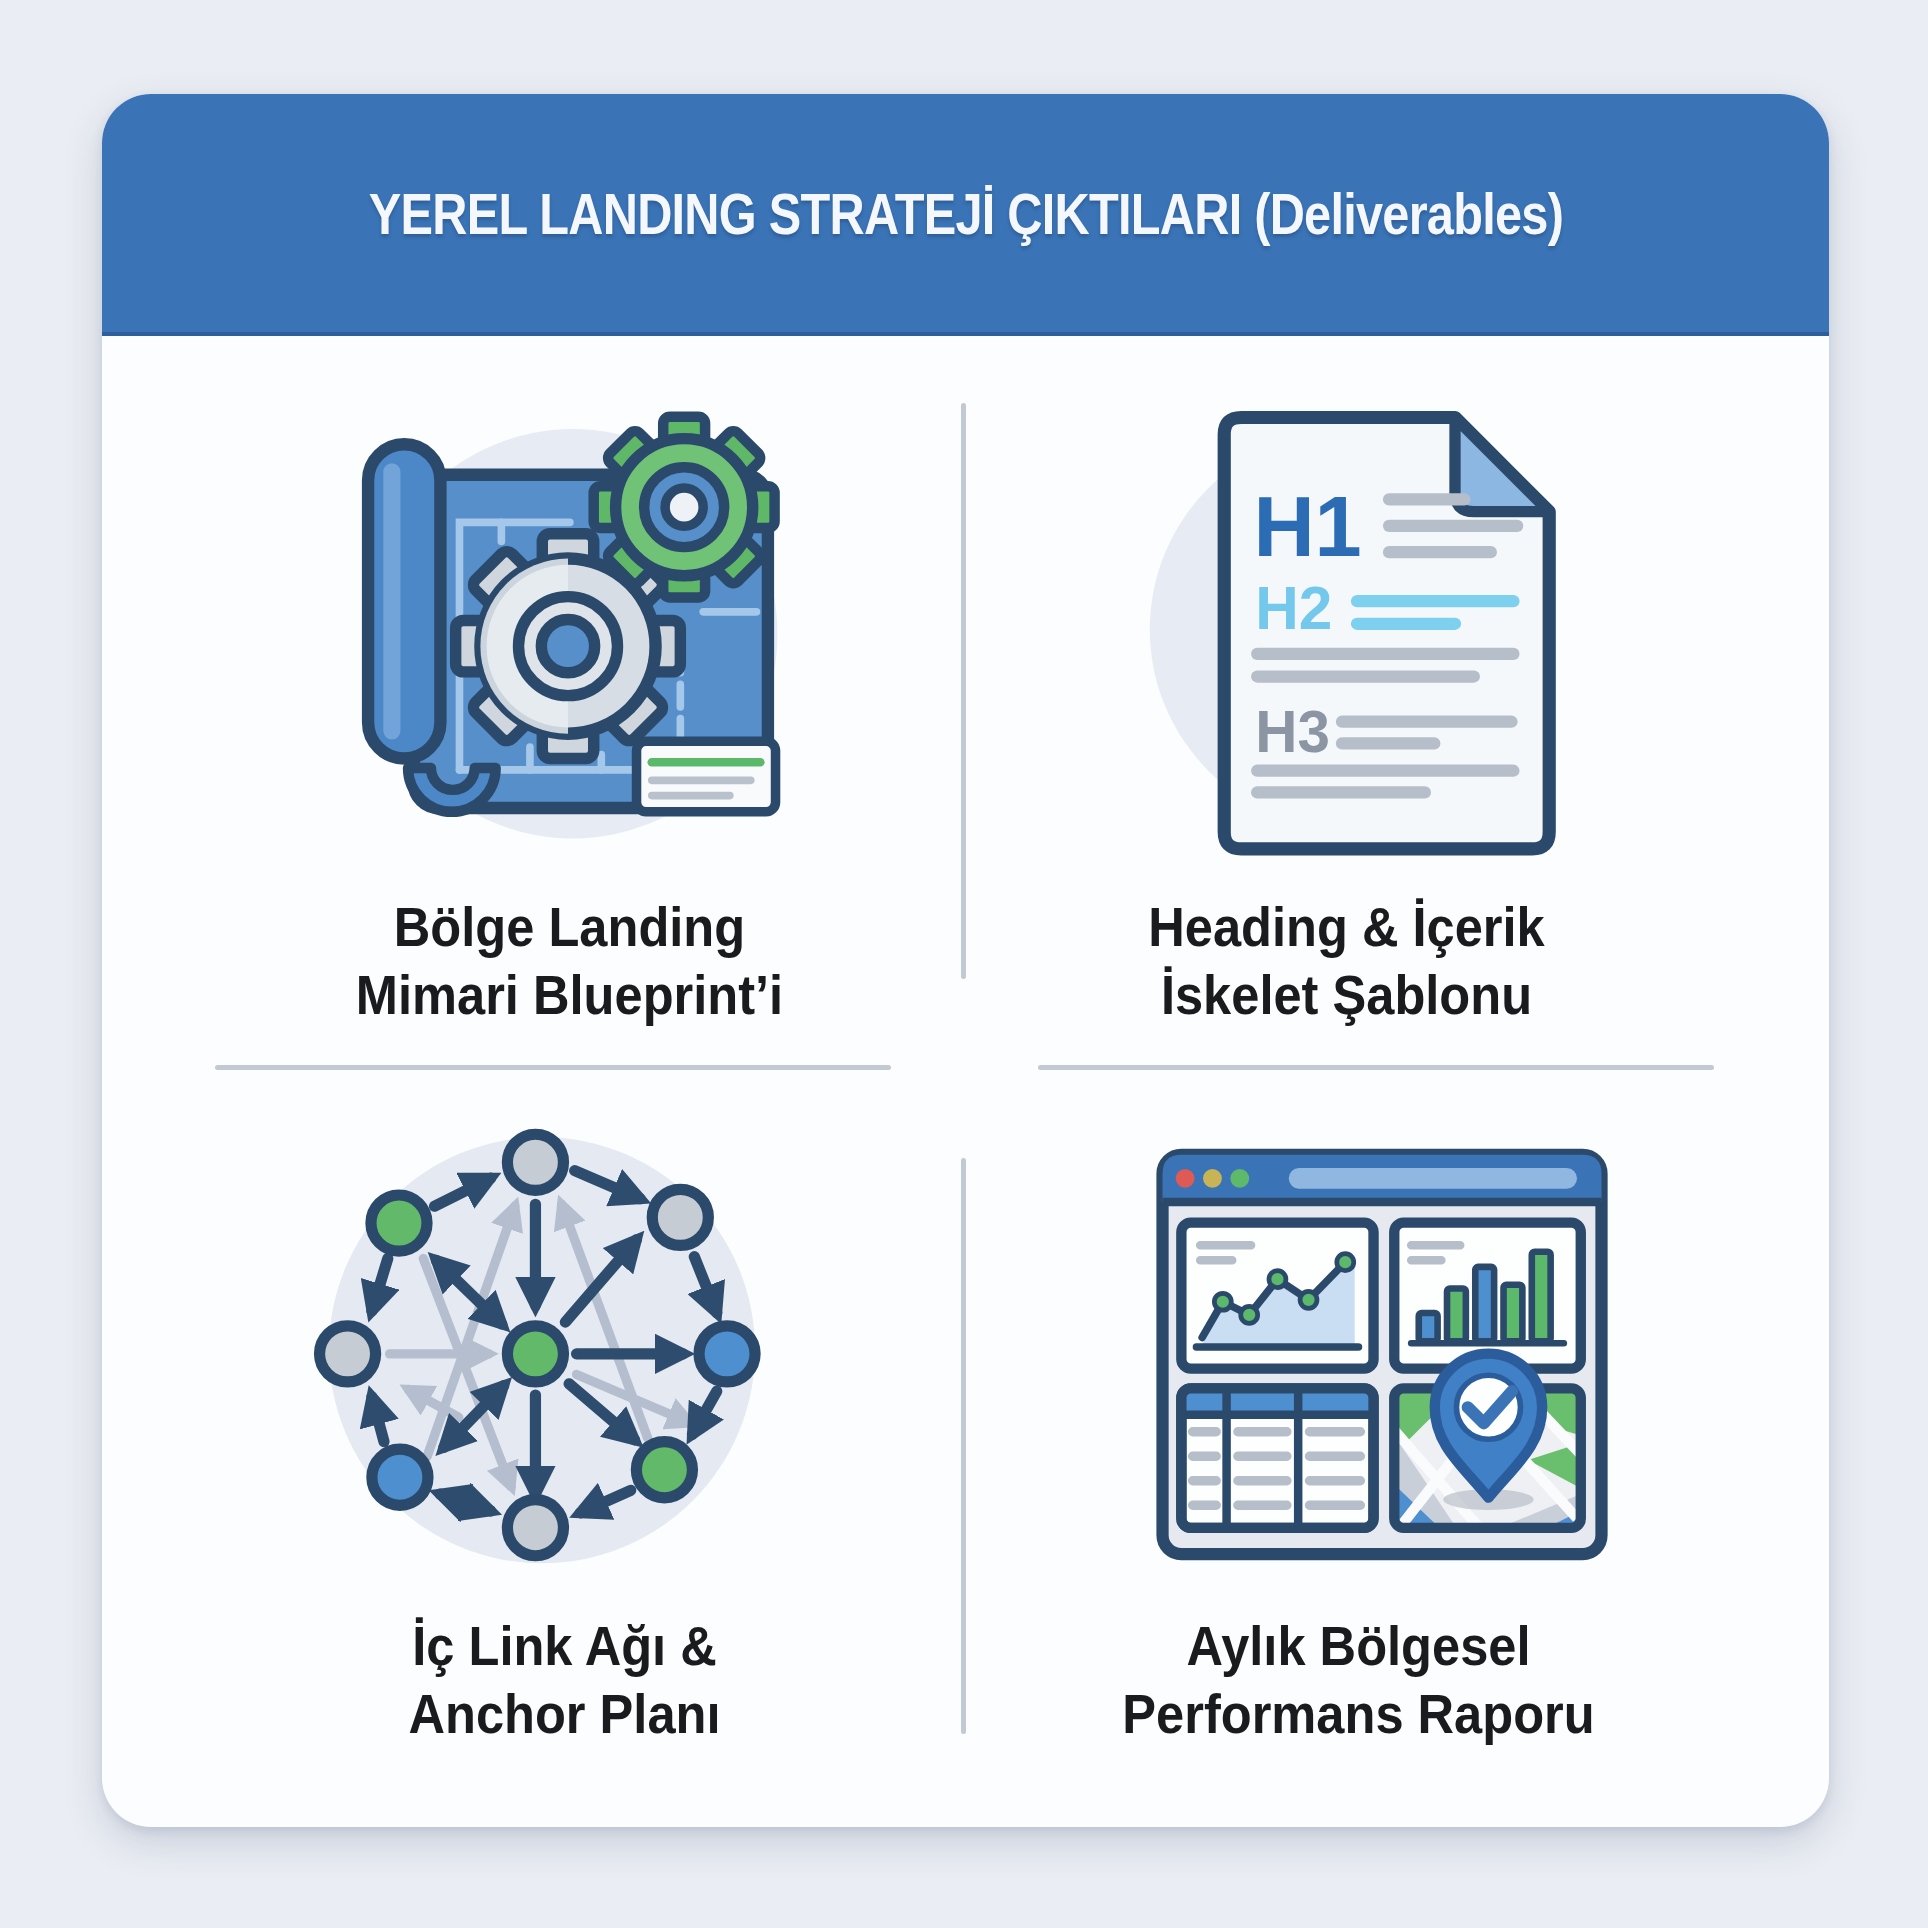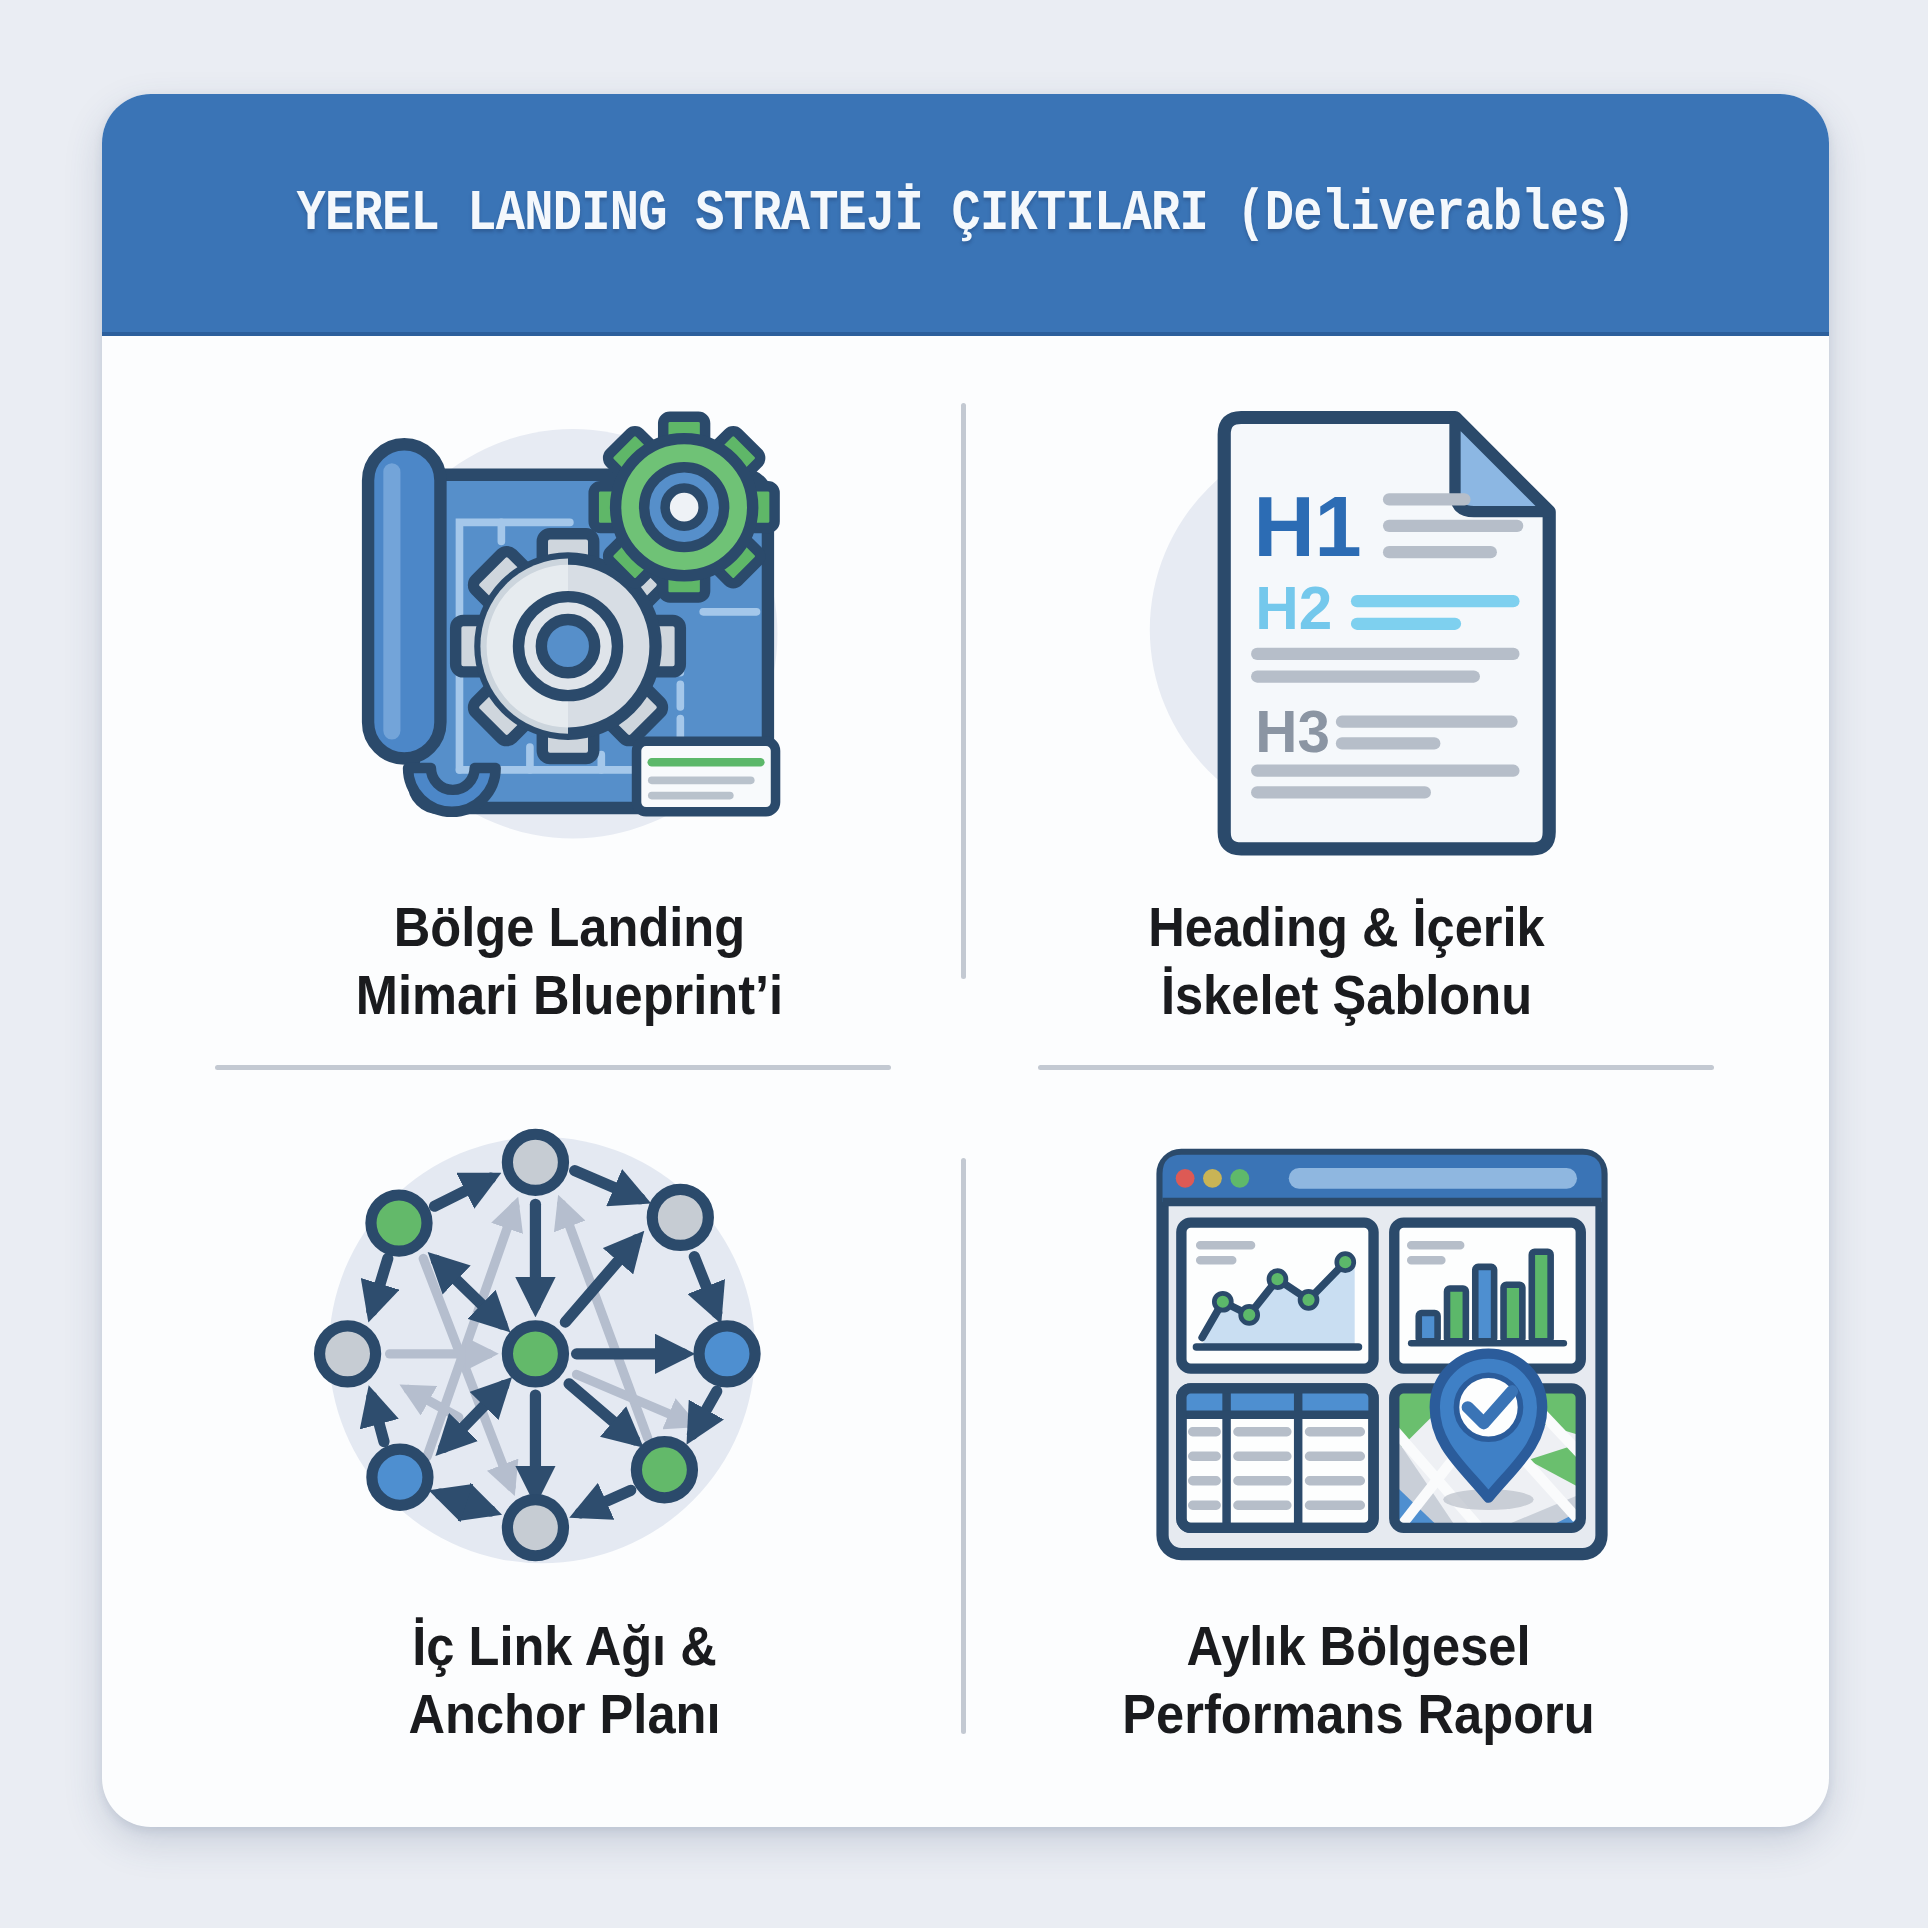--- a/index.html
+++ b/index.html
@@ -4,21 +4,21 @@
 <style>
   html,body{margin:0;padding:0;background:#eaedf3;}
   .stage{position:relative;width:1928px;height:1928px;background:#eaedf3;overflow:hidden;
          font-family:"Liberation Sans",sans-serif;}
   .card{position:absolute;left:102px;top:94px;width:1727px;height:1733px;
         background:#fcfdfe;border-radius:49px;
         box-shadow:0 15px 38px rgba(50,70,110,.18),0 3.8px 9.4px rgba(50,70,110,.10);}
   .card-header{position:absolute;left:102px;top:94px;width:1727px;height:242px;
         background:#3a74b6;border-radius:49px 49px 0 0;
         border-bottom:4.7px solid #2c5f9c;box-sizing:border-box;
-        display:flex;align-items:center;justify-content:center;font-family:Liberation Mono, monospace;}
+        display:flex;align-items:center;justify-content:center;}
   .card-header h1{margin:0;font-size:58px;font-weight:700;letter-spacing:-0.9px;
         color:#f4f8fc;white-space:nowrap;transform:scaleX(.84);
         text-shadow:0 2.8px 3.8px rgba(20,40,80,.28);}
   .divider{position:absolute;background:#c3c9d2;border-radius:2.8px;}
   .div-h{height:4.7px;width:676px;top:1065px;}
   .div-v{width:4.7px;height:576px;left:961px;}
   .caption{position:absolute;width:565px;text-align:center;
         font-size:55px;font-weight:700;line-height:1.24;color:#1a1b1e;
         transform:scaleX(.92);transform-origin:center top;}
   .icon{position:absolute;}

